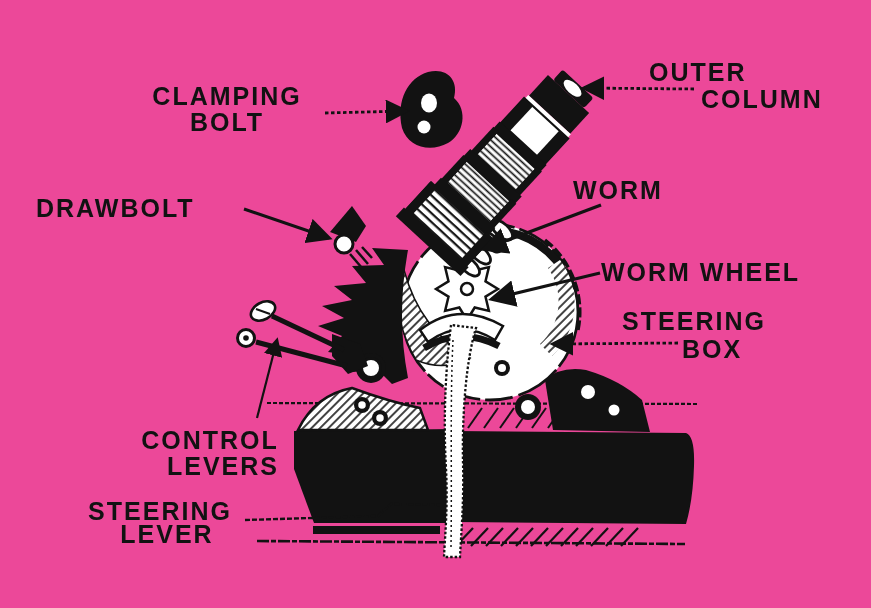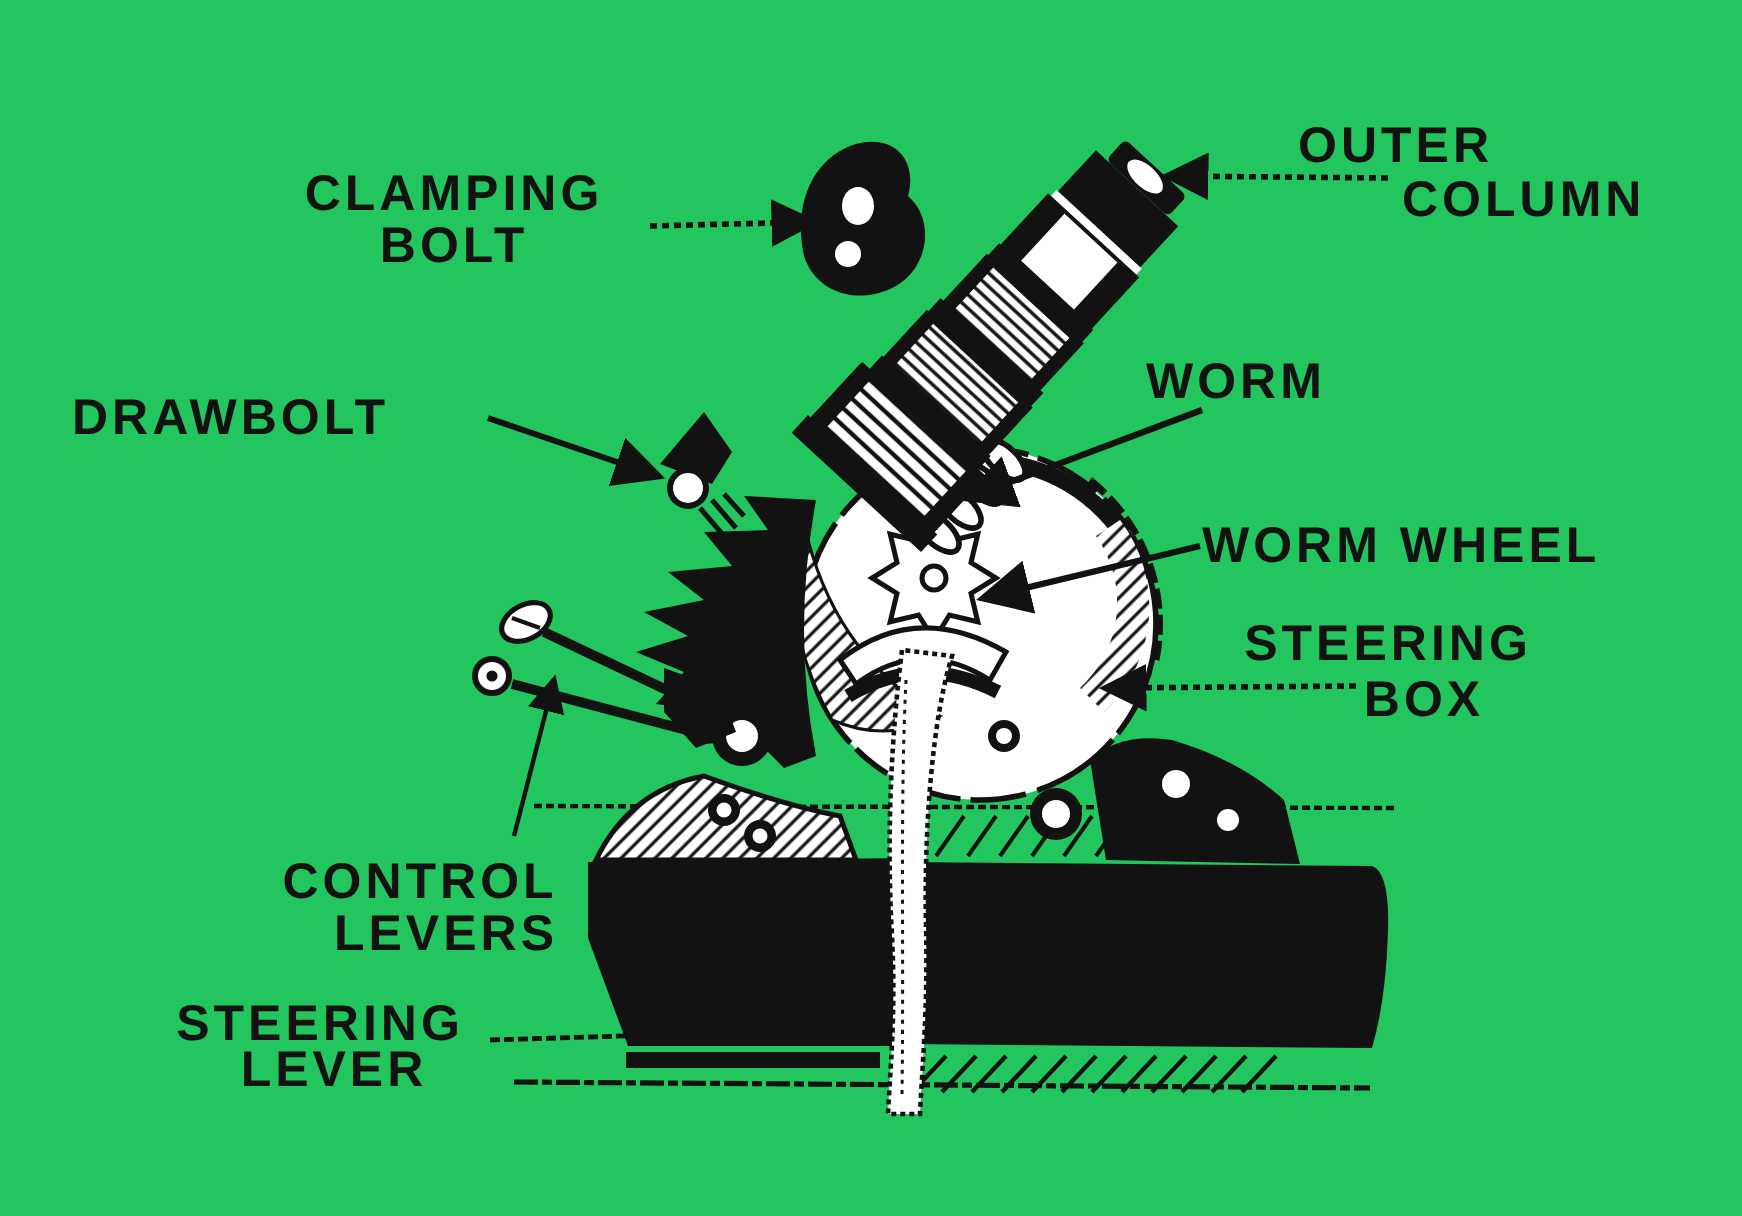--- a/index.html
+++ b/index.html
@@ -1,16 +1,16 @@
 <!DOCTYPE html>
 <html><head>
 <meta charset="utf-8">
 <style>
   html,body{margin:0;padding:0;background:#ffffff;}
-  .stage{position:relative;width:871px;height:608px;background:#22c55e;overflow:hidden;}
+  .stage{position:relative;width:871px;height:608px;background:#ec4899;overflow:hidden;}
   svg{position:absolute;left:0;top:0;}
   .lbl{font-family:"Liberation Sans",sans-serif;font-weight:700;font-size:25px;letter-spacing:2px;fill:#121212;}
 </style>
 </head>
 <body>
 
 <div class="stage">
 <svg width="871" height="608" viewBox="0 0 871 608">
   <defs>
     <marker id="ah" viewBox="0 0 10 10" refX="8.5" refY="5" markerWidth="8.5" markerHeight="8.5" orient="auto">

